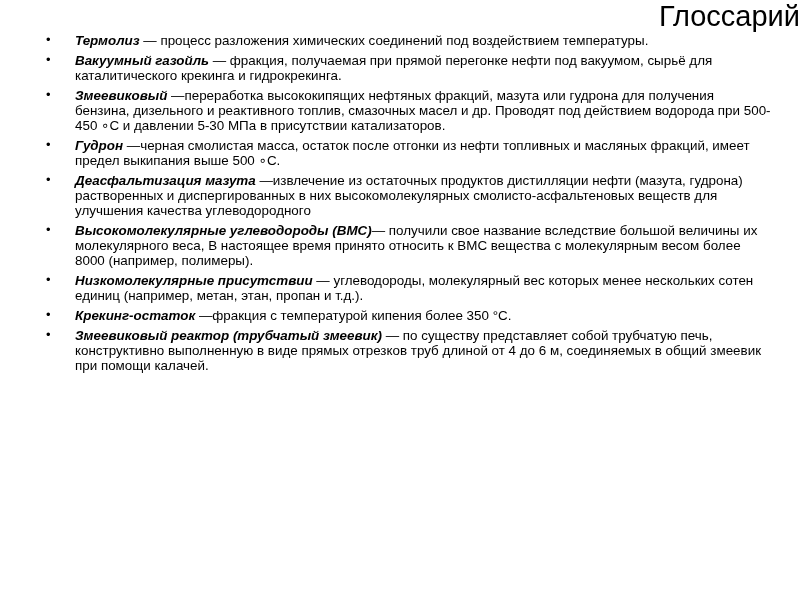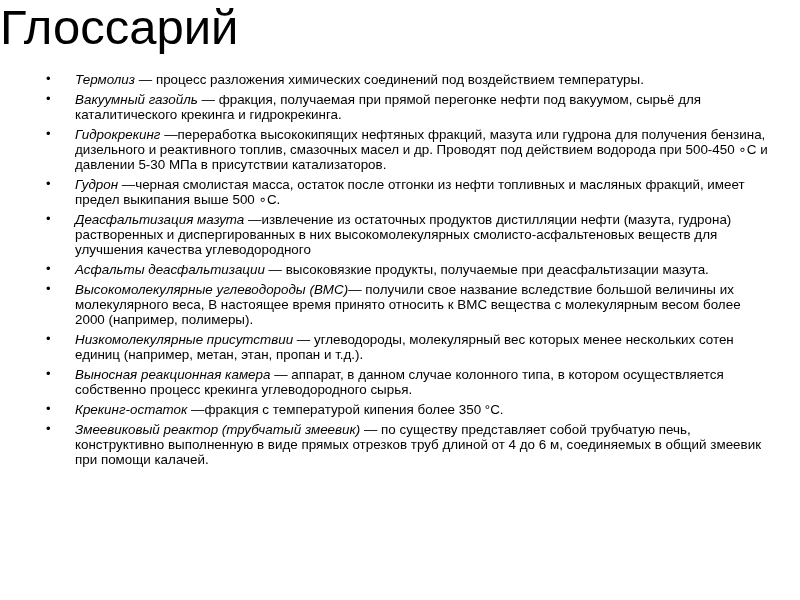--- a/index.html
+++ b/index.html
@@ -14,23 +14,23 @@
     font-family: "Liberation Sans", sans-serif;
     color: #000000;
   }
   .slide {
     width: 800px;
     height: 600px;
     box-sizing: border-box;
     background: #ffffff;
   }
   .slide-title {
-    margin: 1px 0 17px 0;
-    text-align: left;
-    font-size: 49px;
+    margin: 1px 0 0 0;
+    text-align: right;
+    font-size: 29px;
     font-weight: 400;
     line-height: 1.1;
     color: #000000;
   }
   ul.glossary {
     list-style: none;
     margin: 0 28px 0 40px;
     padding: 0;
     font-size: 13.4px;
     line-height: 15px;
@@ -42,39 +42,37 @@
   }
   ul.glossary li::before {
     content: "\2022";
     position: absolute;
     left: 6px;
     top: -1px;
     font-size: 13px;
     color: #000000;
   }
   .term {
-    font-weight: normal;
+    font-weight: bold;
     font-style: italic;
   }
   .def {
     white-space: pre-wrap;
   }
 </style>
 </head>
 <body>
 
 <div class="slide">
   <h1 class="slide-title">Глоссарий</h1>
 
   <ul class="glossary">
     <li><span class="term">Термолиз</span><span class="def"> — процесс разложения химических соединений под воздействием температуры.</span></li>
     <li><span class="term">Вакуумный газойль</span><span class="def"> — фракция, получаемая при прямой перегонке нефти под вакуумом, сырьё для каталитического крекинга и гидрокрекинга.</span></li>
-    <li><span class="term">Гидрокрекинг</span><span class="def"> —переработка высококипящих нефтяных фракций, мазута или гудрона для получения бензина, дизельного и реактивного топлив, смазочных масел и др. Проводят под действием водорода при 500-450 ∘С и давлении 5-30 МПа в присутствии катализаторов.</span></li>
+    <li><span class="term">Змеевиковый</span><span class="def"> —переработка высококипящих нефтяных фракций, мазута или гудрона для получения бензина, дизельного и реактивного топлив, смазочных масел и др. Проводят под действием водорода при 500-450 ∘С и давлении 5-30 МПа в присутствии катализаторов.</span></li>
     <li><span class="term">Гудрон</span><span class="def"> —черная смолистая масса, остаток после отгонки из нефти топливных и масляных фракций, имеет предел выкипания выше 500 ∘С.</span></li>
     <li><span class="term">Деасфальтизация мазута</span><span class="def"> —извлечение из остаточных продуктов дистилляции нефти (мазута, гудрона) растворенных и диспергированных в них высокомолекулярных смолисто-асфальтеновых веществ для улучшения качества углеводородного</span></li>
-    <li><span class="term">Асфальты деасфальтизации</span><span class="def"> — высоковязкие продукты, получаемые при деасфальтизации мазута.</span></li>
-    <li><span class="term">Высокомолекулярные углеводороды (ВМС)</span><span class="def">— получили свое название вследствие большой величины их молекулярного веса, В настоящее время принято относить к ВМС вещества с молекулярным весом более 2000 (например, полимеры).</span></li>
+    <li><span class="term">Высокомолекулярные углеводороды (ВМС)</span><span class="def">— получили свое название вследствие большой величины их молекулярного веса, В настоящее время принято относить к ВМС вещества с молекулярным весом более 8000 (например, полимеры).</span></li>
     <li><span class="term">Низкомолекулярные присутствии</span><span class="def"> — углеводороды, молекулярный вес которых менее нескольких сотен единиц (например, метан, этан, пропан и т.д.).</span></li>
-    <li><span class="term">Выносная реакционная камера</span><span class="def"> — аппарат, в данном случае колонного типа, в котором осуществляется собственно процесс крекинга углеводородного сырья.</span></li>
     <li><span class="term">Крекинг-остаток</span><span class="def"> —фракция с температурой кипения более 350 °C.</span></li>
     <li><span class="term">Змеевиковый реактор (трубчатый змеевик)</span><span class="def"> — по существу представляет собой трубчатую печь, конструктивно выполненную в виде прямых отрезков труб длиной от 4 до 6 м, соединяемых в общий змеевик при помощи калачей.</span></li>
   </ul>
 </div>
 
 </body></html>

